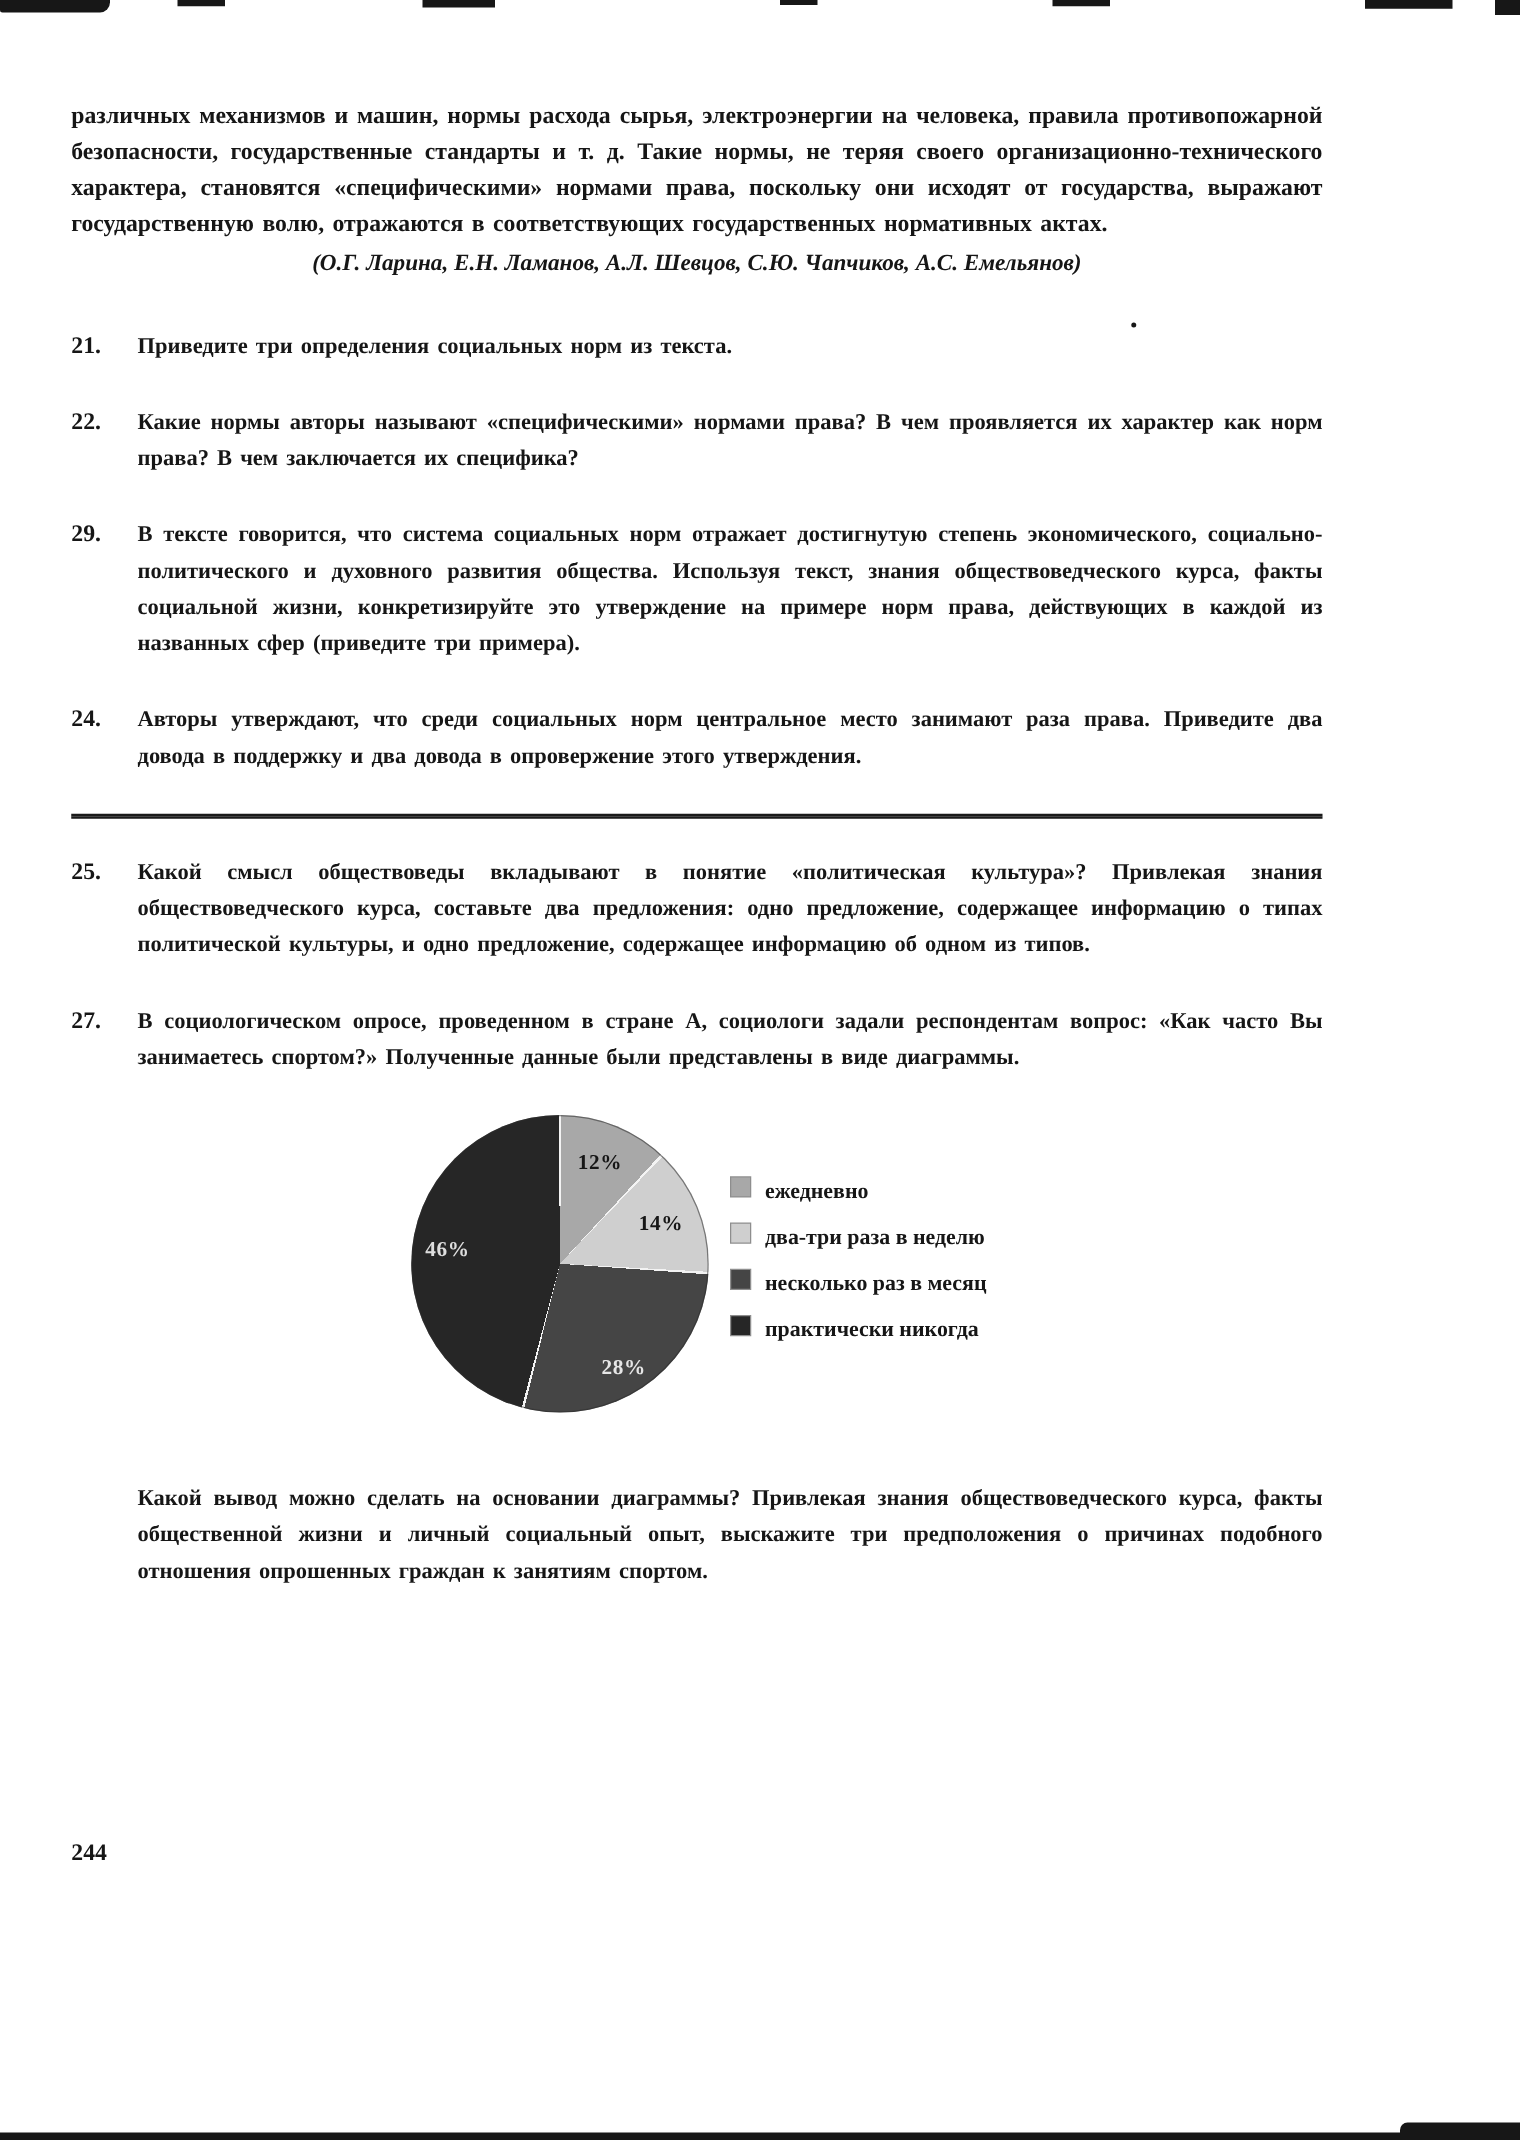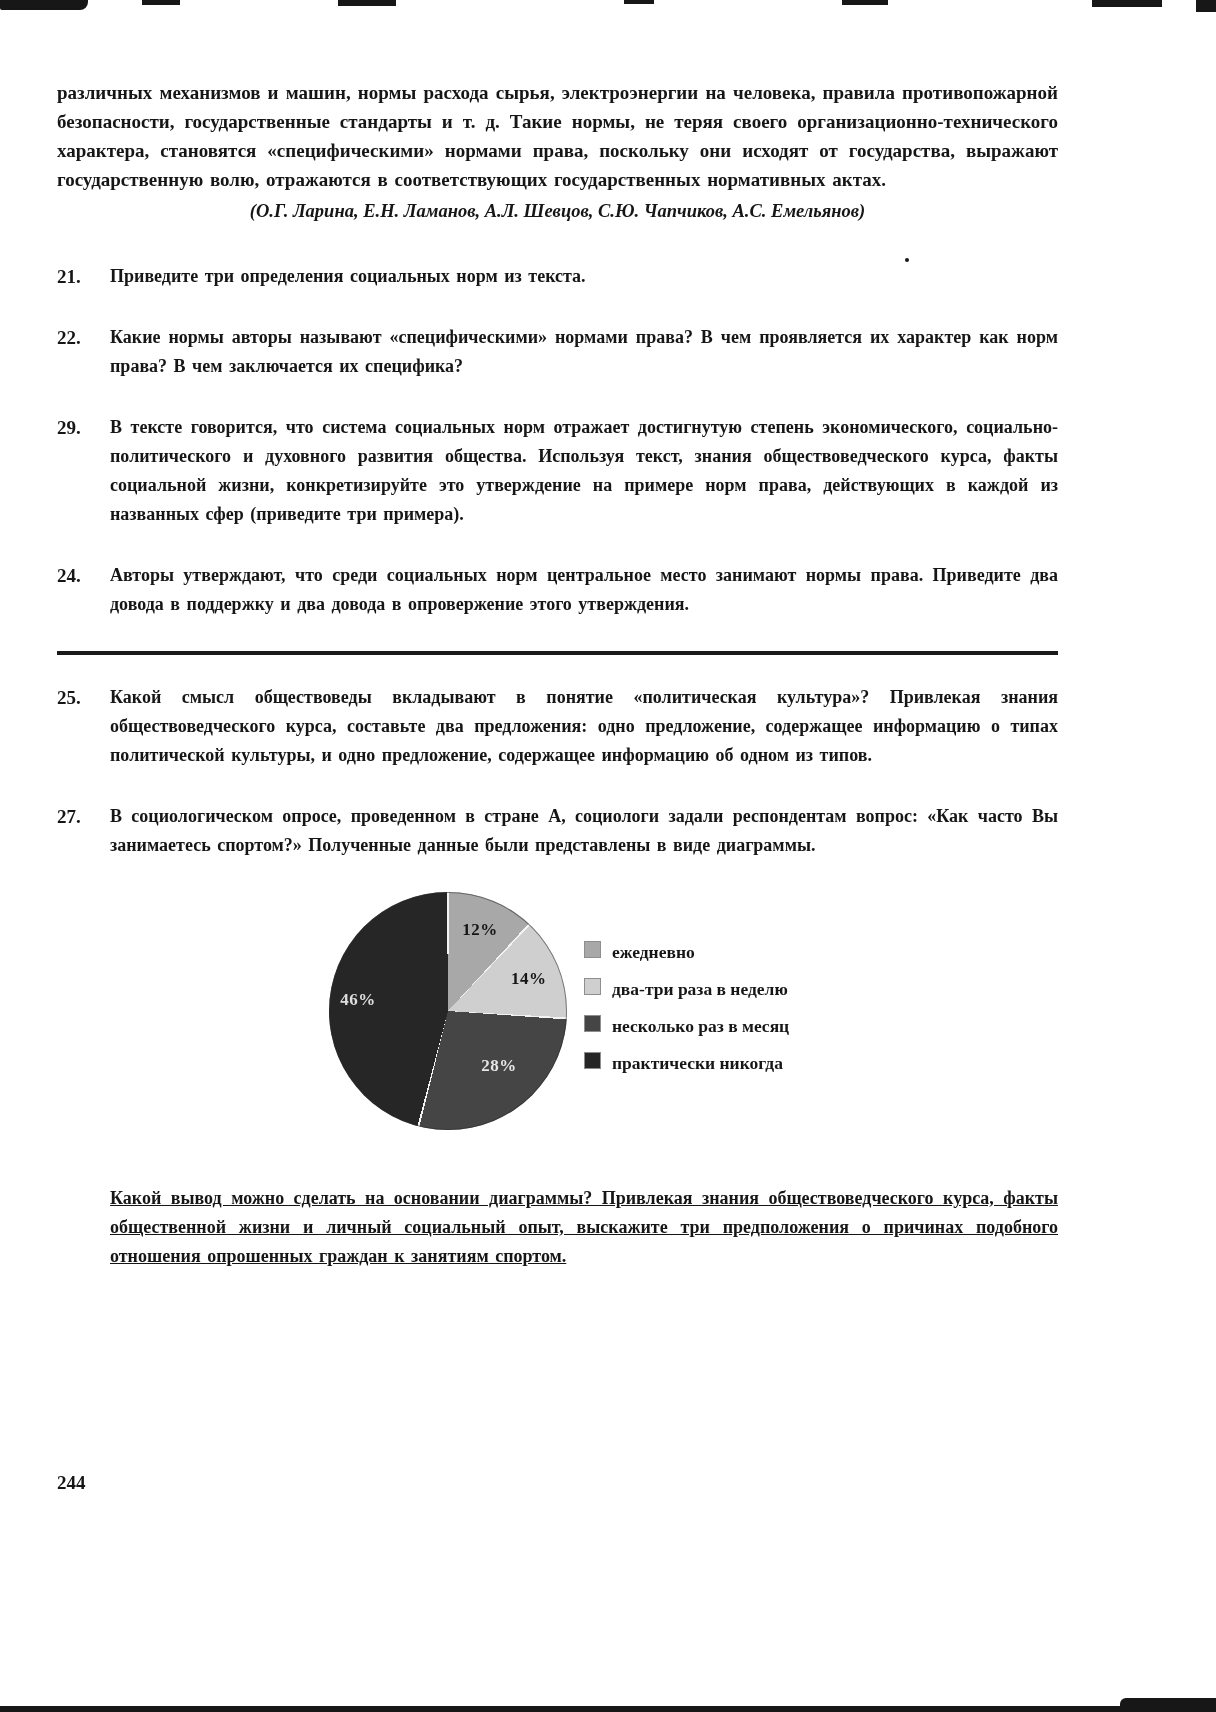--- a/index.html
+++ b/index.html
@@ -43,21 +43,21 @@
     font-size: 17px; letter-spacing: .5px; white-space: nowrap;
   }
   .legend { position: absolute; left: 528px; top: 50px; }
   .legend-item { display: flex; height: 37px; }
   .swatch {
     width: 15px; height: 15px; margin-right: 12px; flex: 0 0 15px;
     box-shadow: 0 0 0 1px rgba(30,30,30,.5);
   }
   .legend-label { font-size: 17.5px; }
 
-  .conclusion { margin-bottom: 0; text-decoration: underline; }
+  .conclusion { margin-bottom: 0; }
 
   .page-number { position: absolute; left: 57px; top: 1472px; font-size: 19px; }
 
   .artifact { position: absolute; background: #171717; }
 </style>
 </head>
 <body>
 
 <div class="page">
 
@@ -76,41 +76,41 @@
       <div class="q-text">Какие нормы авторы называют «специфическими» нормами права? В чем проявляется их характер как норм права? В чем заключается их специфика?</div>
     </div>
 
     <div class="q-row">
       <div class="q-num">29.</div>
       <div class="q-text">В тексте говорится, что система социальных норм отражает достигнутую степень экономического, социально-политического и духовного развития общества. Используя текст, знания обществоведческого курса, факты социальной жизни, конкретизируйте это утверждение на примере норм права, действующих в каждой из названных сфер (приведите три примера).</div>
     </div>
 
     <div class="q-row">
       <div class="q-num">24.</div>
-      <div class="q-text">Авторы утверждают, что среди социальных норм центральное место занимают нормы права. Приведите два довода в поддержку и два довода в опровержение этого утверждения.</div>
+      <div class="q-text">Авторы утверждают, что среди социальных норм центральное место занимают раза права. Приведите два довода в поддержку и два довода в опровержение этого утверждения.</div>
     </div>
 
     <div class="divider"></div>
 
     <div class="q-row">
       <div class="q-num">25.</div>
       <div class="q-text">Какой смысл обществоведы вкладывают в понятие «политическая культура»? Привлекая знания обществоведческого курса, составьте два предложения: одно предложение, содержащее информацию о типах политической культуры, и одно предложение, содержащее информацию об одном из типов.</div>
     </div>
 
 
     <div class="q-row">
       <div class="q-num">27.</div>
       <div class="q-text">В социологическом опросе, проведенном в стране А, социологи задали респондентам вопрос: «Как часто Вы занимаетесь спортом?» Полученные данные были представлены в виде диаграммы.</div>
     </div>
 
     <div class="chart-block">
       <div class="pie" style="background: conic-gradient(rgb(243, 243, 243) 0deg, rgb(243, 243, 243) 0.5deg, rgb(168, 168, 168) 0.5deg, rgb(168, 168, 168) 42.7deg, rgb(243, 243, 243) 42.7deg, rgb(243, 243, 243) 43.7deg, rgb(207, 207, 207) 43.7deg, rgb(207, 207, 207) 93.1deg, rgb(243, 243, 243) 93.1deg, rgb(243, 243, 243) 94.1deg, rgb(69, 69, 69) 94.1deg, rgb(69, 69, 69) 193.9deg, rgb(243, 243, 243) 193.9deg, rgb(243, 243, 243) 194.9deg, rgb(38, 38, 38) 194.9deg, rgb(38, 38, 38) 359.5deg, rgb(243, 243, 243) 359.5deg, rgb(243, 243, 243) 360deg);">
         <span class="pie-label" style="left: 150.979px; top: 38.2303px; color: rgb(22, 22, 22);">12%</span>
         <span class="pie-label" style="left: 199.77px; top: 87.021px; color: rgb(22, 22, 22);">14%</span>
-        <span class="pie-label" style="left: 170.061px; top: 174px; color: rgb(230, 230, 230);">28%</span>
+        <span class="pie-label" style="left: 170.061px; top: 202px; color: rgb(230, 230, 230);">28%</span>
         <span class="pie-label" style="left: 29px; top: 108.112px; color: rgb(222, 222, 222);">46%</span>
       </div>
       <div class="legend">
         <div class="legend-item">
           <span class="swatch" style="background: rgb(168, 168, 168);"></span>
           <span class="legend-label">ежедневно</span>
         </div>
         <div class="legend-item">
           <span class="swatch" style="background: rgb(207, 207, 207);"></span>
           <span class="legend-label">два-три раза в неделю</span>

